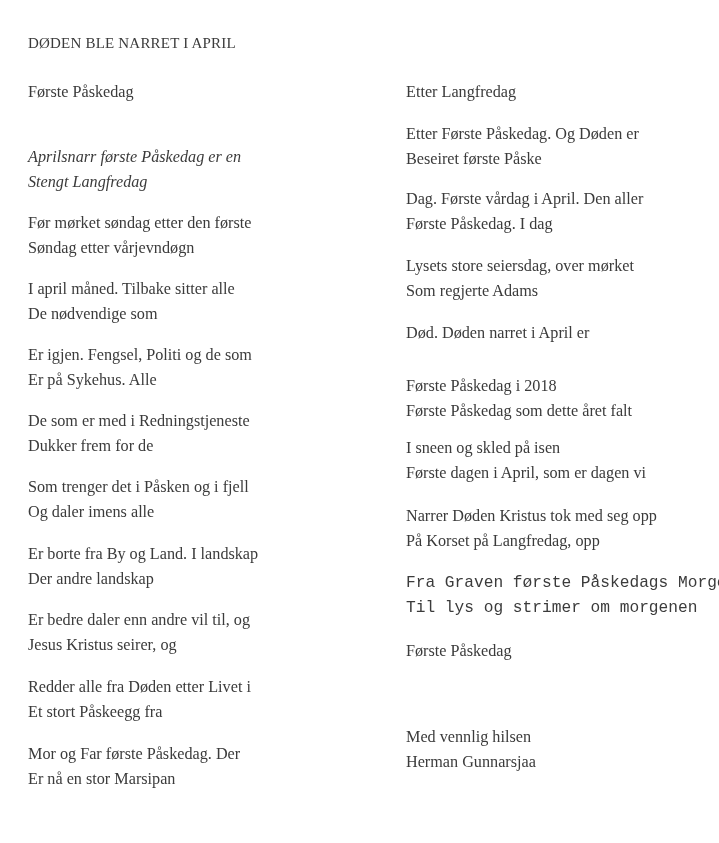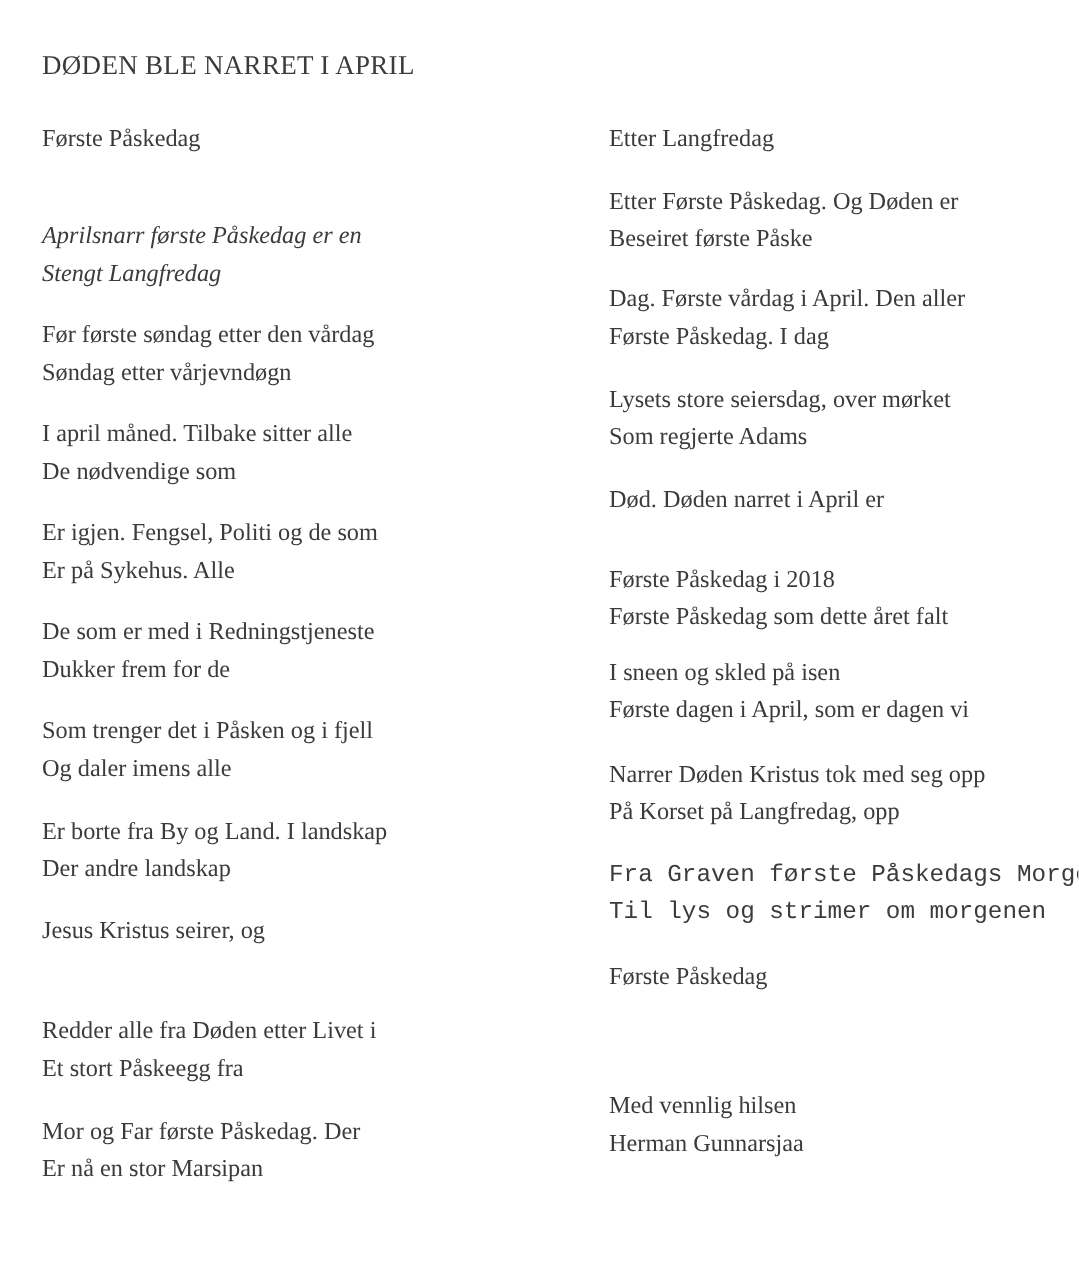--- a/index.html
+++ b/index.html
@@ -17,21 +17,21 @@
     position: relative;
     width: 719px;
     height: 843px;
     background: #ffffff;
     overflow: hidden;
   }
   #doc-title {
     position: absolute;
     left: 28px;
     top: 33px;
-    font-size: 18px;
+    font-size: 15px;
     line-height: 20px;
     letter-spacing: 0.2px;
     white-space: nowrap;
     color: #3b3b3b;
   }
   .column {
     position: absolute;
     top: 0;
     font-size: 16.2px;
   }
@@ -58,21 +58,21 @@
 
   <div class="column" id="column-left">
       <div class="stanza" style="top: 80px;">
         <span class="verse-line">Første Påskedag</span>
       </div>
       <div class="stanza" style="top: 145px; font-style: italic;">
         <span class="verse-line">Aprilsnarr første Påskedag er en</span>
         <span class="verse-line">Stengt Langfredag</span>
       </div>
       <div class="stanza" style="top: 211px;">
-        <span class="verse-line">Før første søndag etter den vårdag</span>
+        <span class="verse-line">Før mørket søndag etter den første</span>
         <span class="verse-line">Søndag etter vårjevndøgn</span>
       </div>
       <div class="stanza" style="top: 277px;">
         <span class="verse-line">I april måned. Tilbake sitter alle</span>
         <span class="verse-line">De nødvendige som</span>
       </div>
       <div class="stanza" style="top: 343px;">
         <span class="verse-line">Er igjen. Fengsel, Politi og de som</span>
         <span class="verse-line">Er på Sykehus. Alle</span>
       </div>
@@ -82,20 +82,21 @@
       </div>
       <div class="stanza" style="top: 475px;">
         <span class="verse-line">Som trenger det i Påsken og i fjell</span>
         <span class="verse-line">Og daler imens alle</span>
       </div>
       <div class="stanza" style="top: 542px;">
         <span class="verse-line">Er borte fra By og Land. I landskap</span>
         <span class="verse-line">Der andre landskap</span>
       </div>
       <div class="stanza" style="top: 608px;">
+        <span class="verse-line">Er bedre daler enn andre vil til, og</span>
         <span class="verse-line">Jesus Kristus seirer, og</span>
       </div>
       <div class="stanza" style="top: 675px;">
         <span class="verse-line">Redder alle fra Døden etter Livet i</span>
         <span class="verse-line">Et stort Påskeegg fra</span>
       </div>
       <div class="stanza" style="top: 742px;">
         <span class="verse-line">Mor og Far første Påskedag. Der</span>
         <span class="verse-line">Er nå en stor Marsipan</span>
       </div>

